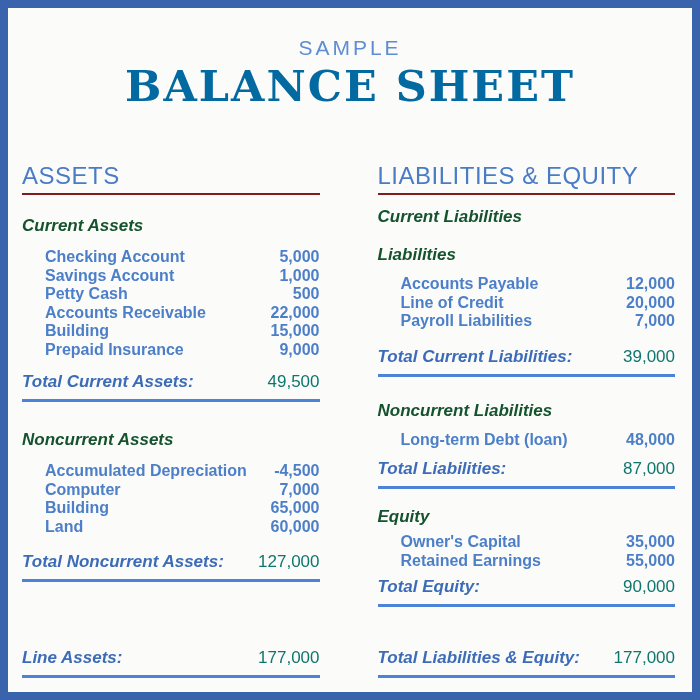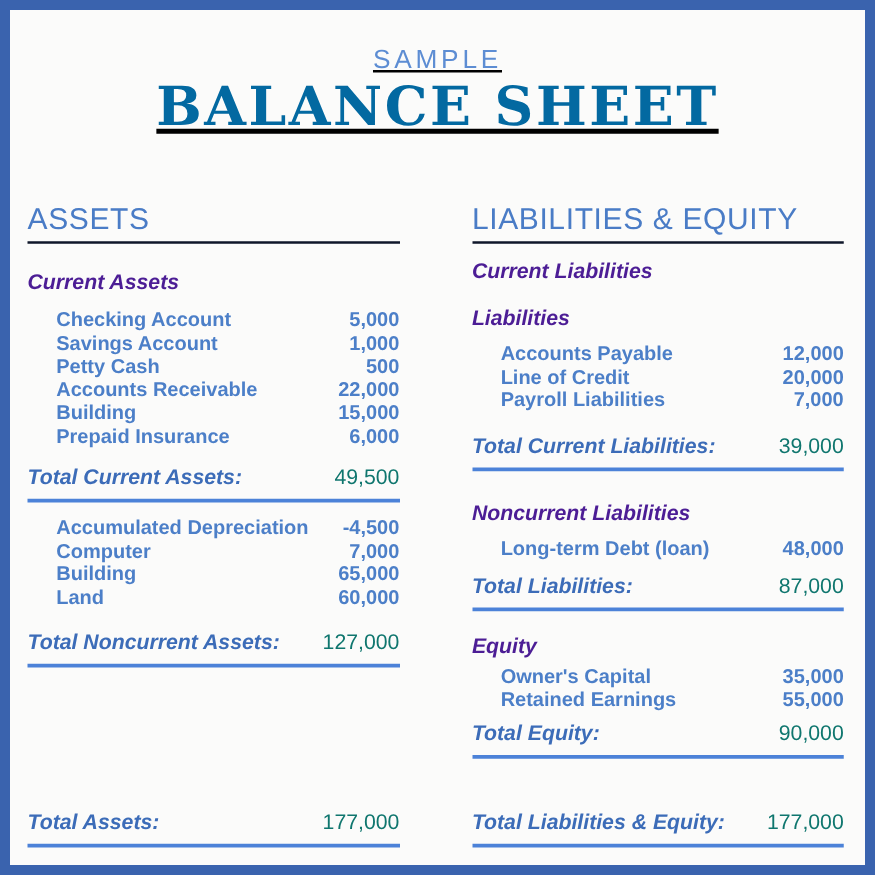--- a/index.html
+++ b/index.html
@@ -7,21 +7,21 @@
   body { font-family:"Liberation Sans", sans-serif; background:#fff; }
 
   .page {
     width:700px; height:700px;
     border:8px solid #3a63ae;
     background:#fbfbfa;
     overflow:hidden;
   }
 
   
-  .doc-header { text-align:center; padding-top:28px;text-decoration:underline; }
+  .doc-header { text-align:center; padding-top:28px; }
   .eyebrow {
     font-size:21px; letter-spacing:3px; line-height:24px;
     color:#5d8dd3;
   }
   .doc-title {
     font-family:"DejaVu Serif", serif;
     font-weight:bold; font-size:43px; line-height:44px;
     letter-spacing:2px; color:#0369a1; margin-top:4px;
   }
 
@@ -30,25 +30,25 @@
     display:flex; gap:58px;
     margin-top:56px; padding:0 17px 0 14px;
   }
   .col {
     flex:1; display:flex; flex-direction:column;
     height:514px; color:#4c7fc8;
   }
   .col-heading {
     font-size:24px; font-weight:normal; letter-spacing:0.5px;
     line-height:24px; color:#4a7cc6;
-    padding-bottom:5px; border-bottom:2px solid #0f172a;
+    padding-bottom:5px; border-bottom:2px solid #7f1d1d;
   }
   .section-label {
     font-style:italic; font-weight:bold; font-size:17px;
-    line-height:20px; color:#4c1d95;
+    line-height:20px; color:#14532d;
   }
   .items { padding-left:23px;font-weight:bold; }
   .row { display:flex; justify-content:space-between; font-size:16px; line-height:18.5px; }
   .row .val { text-align:right; }
   .total-row {
     display:flex; justify-content:space-between;
     font-style:italic; font-weight:bold; font-size:17px; line-height:20px;
     color:#3c6cb8;
     padding-bottom:7px; border-bottom:3px solid #4c82d8;
   }
@@ -107,28 +107,29 @@
         <div class="row">
           <span class="lbl">Accounts Receivable</span>
           <span class="val">22,000</span>
         </div>
         <div class="row">
           <span class="lbl">Building</span>
           <span class="val">15,000</span>
         </div>
         <div class="row">
           <span class="lbl">Prepaid Insurance</span>
-          <span class="val">6,000</span>
+          <span class="val">9,000</span>
         </div>
       </div>
       <div class="total-row a-tot1">
         <span class="lbl">Total Current Assets:</span>
         <span class="val">49,500</span>
       </div>
 
+      <div class="section-label a-sec2">Noncurrent Assets</div>
       <div class="items a-items2">
         <div class="row">
           <span class="lbl">Accumulated Depreciation</span>
           <span class="val">-4,500</span>
         </div>
         <div class="row">
           <span class="lbl">Computer</span>
           <span class="val">7,000</span>
         </div>
         <div class="row">
@@ -139,21 +140,21 @@
           <span class="lbl">Land</span>
           <span class="val">60,000</span>
         </div>
       </div>
       <div class="total-row a-tot2">
         <span class="lbl">Total Noncurrent Assets:</span>
         <span class="val">127,000</span>
       </div>
 
       <div class="total-row grand">
-        <span class="lbl">Total Assets:</span>
+        <span class="lbl">Line Assets:</span>
         <span class="val">177,000</span>
       </div>
     </section>
 
     <section class="col">
       <h2 class="col-heading">LIABILITIES &amp; EQUITY</h2>
 
       <div class="section-label l-sec1">Current Liabilities</div>
 
       <div class="section-label l-group">Liabilities</div>

